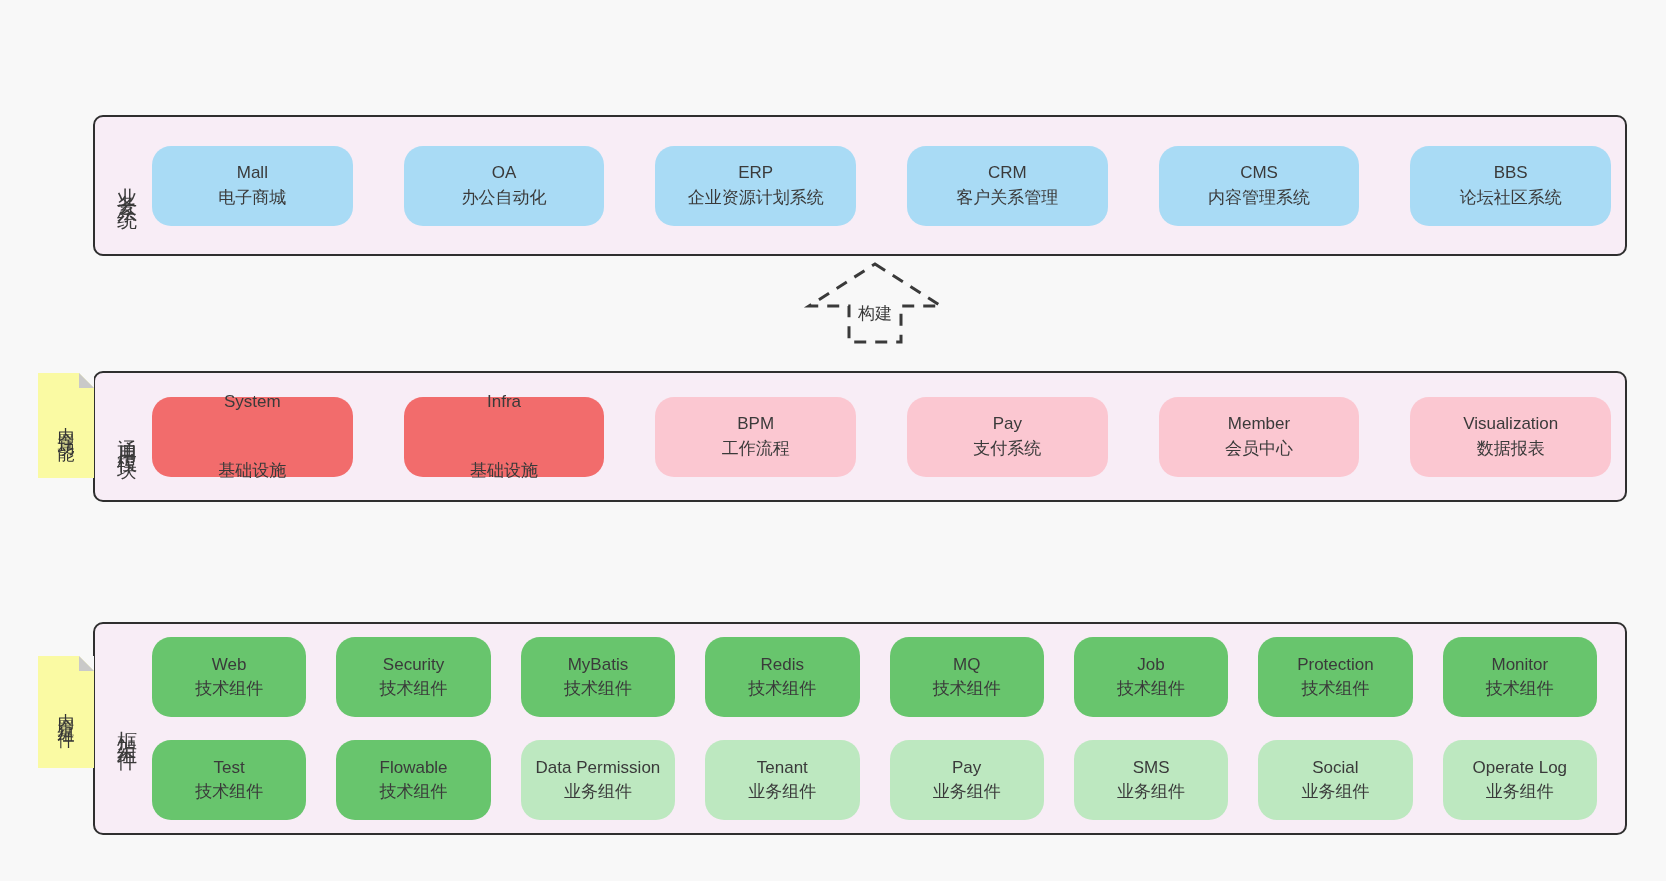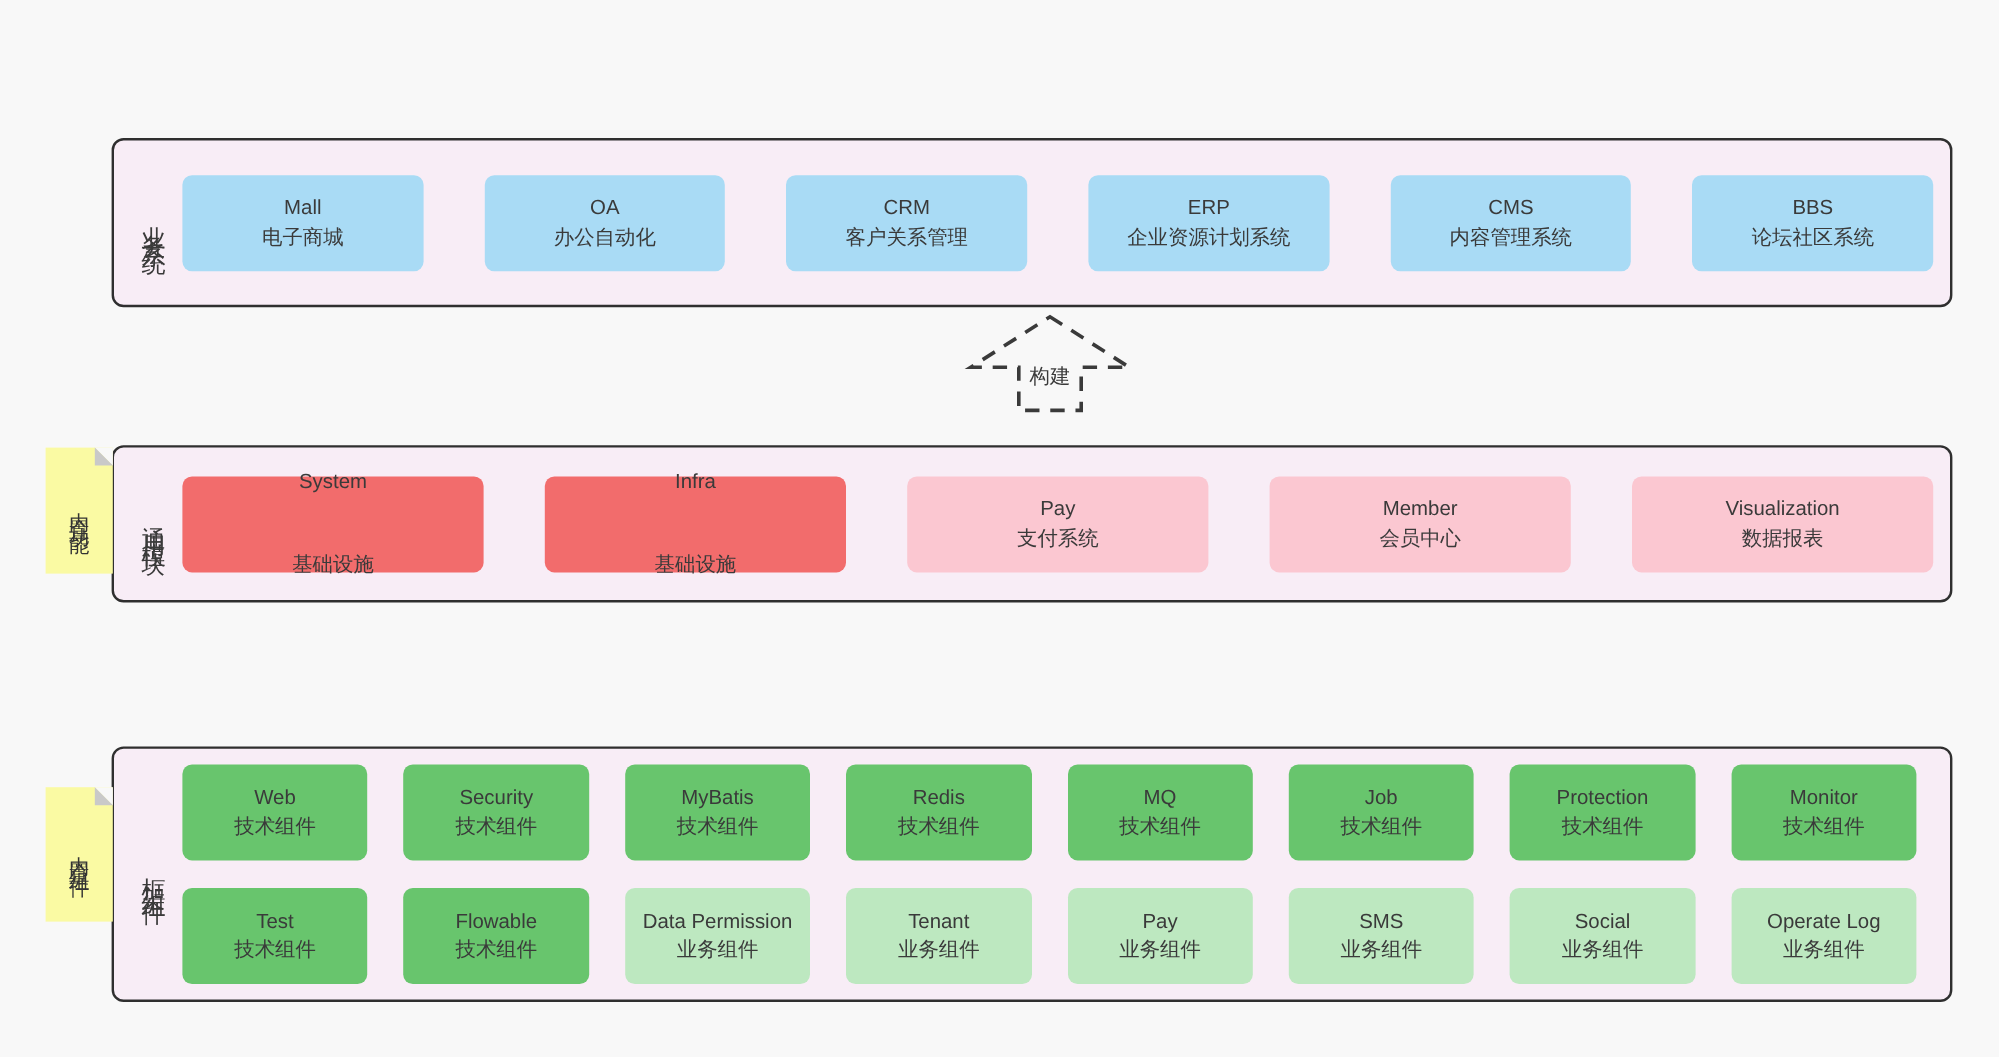--- a/index.html
+++ b/index.html
@@ -37,21 +37,21 @@
   .rows{
     position:absolute; top:0; bottom:0; left:57px; right:14px;
     display:flex; flex-direction:column; justify-content:center;
   }
   .band-3 .rows{right:28px; gap:23px;justify-content:center;}
   .box-row{display:flex; gap:51px;}
   .band-3 .box-row{gap:30px;}
   .box{
     flex:1 1 0;
     height:80px;
-    border-radius:8px;
+    border-radius:19px;
     display:flex; flex-direction:column; justify-content:center; align-items:center;
     text-align:center;
     font-size:17px; line-height:1.42;
     padding:0 10px;
   }
   .box.blue{background:var(--box-blue);}
   .box.red{background:var(--box-red);gap:45px;}
   .box.pink{background:var(--box-pink);}
   .box.green{background:var(--box-green);}
   .box.lightgreen{background:var(--box-lightgreen);}
@@ -102,26 +102,26 @@
         <div class="box-row">
           <div class="box blue">
             <div class="box-name">Mall</div>
             <div class="box-desc">电子商城</div>
           </div>
           <div class="box blue">
             <div class="box-name">OA</div>
             <div class="box-desc">办公自动化</div>
           </div>
           <div class="box blue">
+            <div class="box-name">ERP</div>
+            <div class="box-desc">企业资源计划系统</div>
+          </div>
+          <div class="box blue">
             <div class="box-name">CRM</div>
             <div class="box-desc">客户关系管理</div>
-          </div>
-          <div class="box blue">
-            <div class="box-name">ERP</div>
-            <div class="box-desc">企业资源计划系统</div>
           </div>
           <div class="box blue">
             <div class="box-name">CMS</div>
             <div class="box-desc">内容管理系统</div>
           </div>
           <div class="box blue">
             <div class="box-name">BBS</div>
             <div class="box-desc">论坛社区系统</div>
           </div>
         </div>
@@ -141,20 +141,24 @@
         <div class="box-row">
           <div class="box red">
             <div class="box-name">System</div>
             <div class="box-desc">基础设施</div>
           </div>
           <div class="box red">
             <div class="box-name">Infra</div>
             <div class="box-desc">基础设施</div>
           </div>
           <div class="box pink">
+            <div class="box-name">BPM</div>
+            <div class="box-desc">工作流程</div>
+          </div>
+          <div class="box pink">
             <div class="box-name">Pay</div>
             <div class="box-desc">支付系统</div>
           </div>
           <div class="box pink">
             <div class="box-name">Member</div>
             <div class="box-desc">会员中心</div>
           </div>
           <div class="box pink">
             <div class="box-name">Visualization</div>
             <div class="box-desc">数据报表</div>

